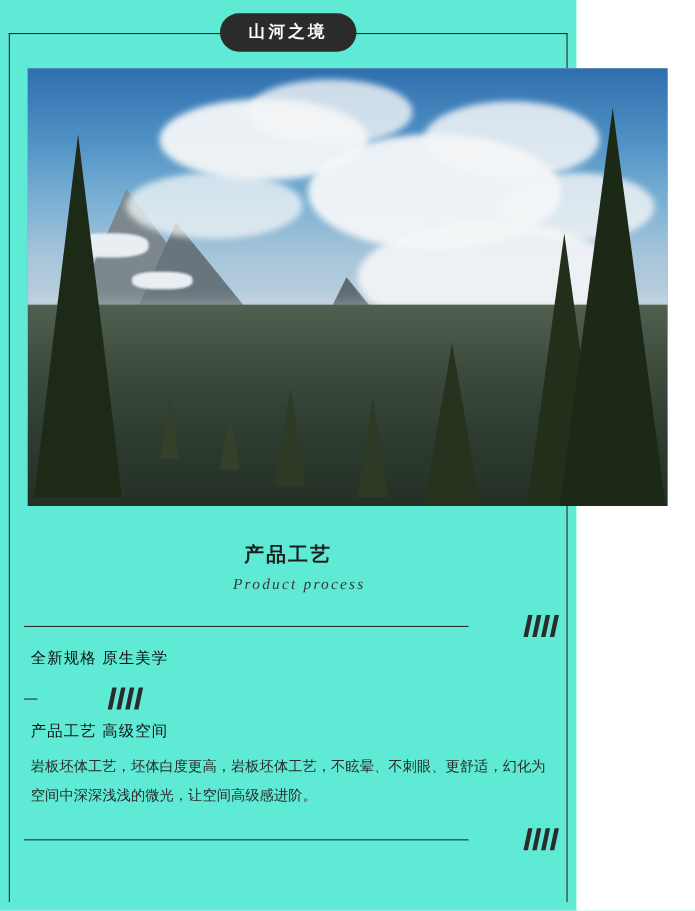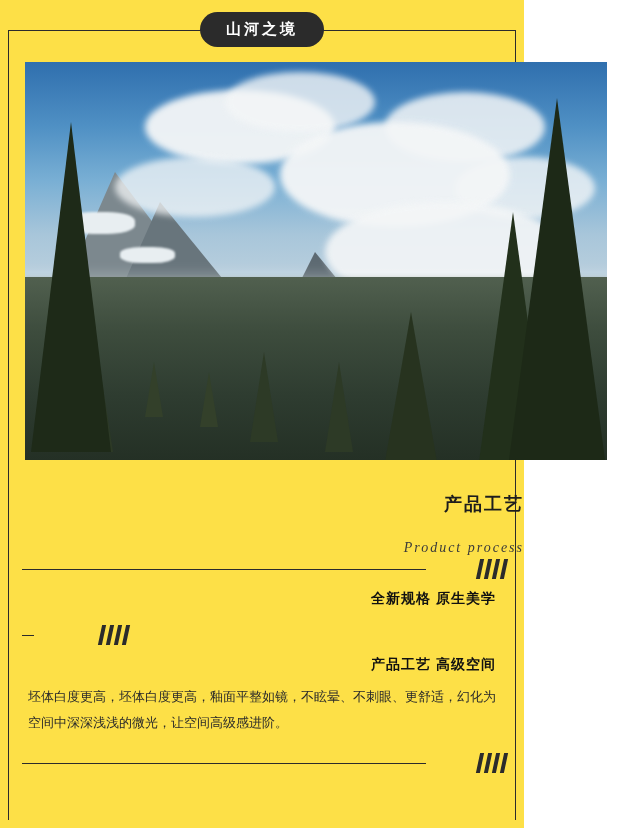--- a/index.html
+++ b/index.html
@@ -13,21 +13,21 @@
     background: #ffffff;
     font-family: "Liberation Sans", sans-serif;
     color: #1d1d1d;
     overflow: hidden;
   }
 
   .page {
     position: relative;
     width: 524px;
     height: 828px;
-    background: #fde047;
+    background: #5eead4;
   }
 
   
   .frame-line {
     position: absolute;
     background: #2b2b2b;
   }
   .fl-top-left-h { left: 8px; top: 30px; width: 268px; height: 1px; }
   .fl-top-right-h { right: 8px; top: 30px; width: 268px; height: 1px; }
   .fl-left-v { left: 8px; top: 30px; width: 1px; height: 790px; }
@@ -177,30 +177,30 @@
     border-left: 34px solid transparent;
     border-right: 34px solid transparent;
     border-bottom: 250px solid #22301b;
   }
 
   
   .section-head {
     position: absolute;
     left: 0; right: 0;
     top: 492px;
-    text-align: right;
+    text-align: center;
   }
   .section-title-cn {
     font-size: 18px;
     font-weight: 700;
     letter-spacing: 2px;
     color: #1d1d1d;
   }
   .section-title-en {
-    margin-top: 24px;
+    margin-top: 8px;
     font-size: 14px;
     letter-spacing: 2px;
     color: #3a3a3a;
     font-family: "Liberation Serif", serif;
     font-style: italic;
     padding-left: 20px;
   }
 
   
   .divider {
@@ -239,24 +239,23 @@
     left: 0;
     right: 0;
     top: 558px;
   }
   .block {
     padding: 0 28px;
   }
   .block h3 {
     margin: 10px 0 10px 0;
     font-size: 14px;
-    font-weight: 700;
+    font-weight: 400;
     letter-spacing: 1px;
     color: #111;
-    text-align: right;
   }
   .block p {
     margin: 0;
     font-size: 13px;
     line-height: 26px;
     color: #2a2a2a;
     text-align: justify;
   }
 </style>
 </head>
@@ -328,21 +327,21 @@
       <div class="bars">
           <i></i>
           <i></i>
           <i></i>
           <i></i>
         </div>
     </div>
 
     <div class="block">
       <h3>产品工艺 高级空间</h3>
-      <p>坯体白度更高，坯体白度更高，釉面平整如镜，不眩晕、不刺眼、更舒适，幻化为空间中深深浅浅的微光，让空间高级感进阶。</p>
+      <p>岩板坯体工艺，坯体白度更高，岩板坯体工艺，不眩晕、不刺眼、更舒适，幻化为空间中深深浅浅的微光，让空间高级感进阶。</p>
     </div>
 
     <div class="divider" style="margin-top:16px;">
       <div class="line"></div>
       <div class="bars">
           <i></i>
           <i></i>
           <i></i>
           <i></i>
         </div>

